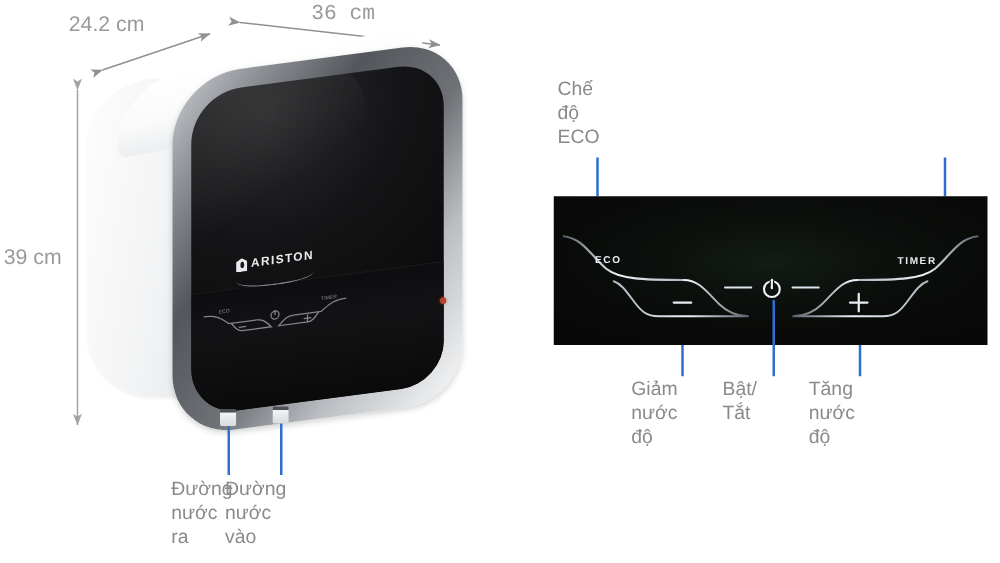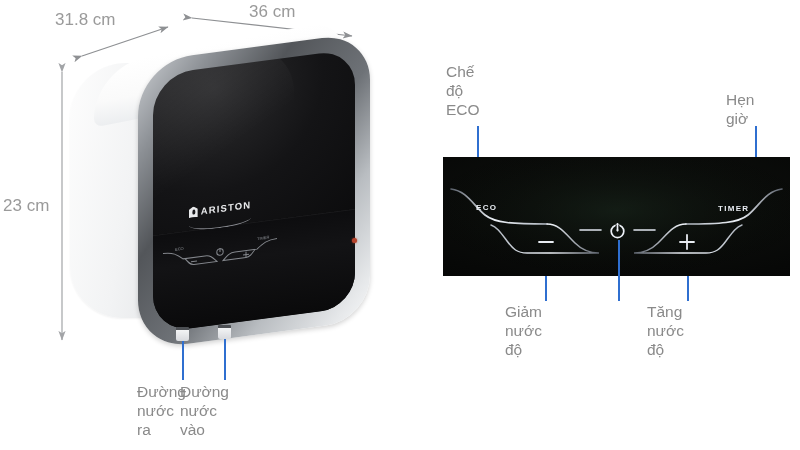--- a/index.html
+++ b/index.html
@@ -156,23 +156,23 @@
       </marker>
     </defs>
 
     <line x1="192" y1="18" x2="352" y2="36" stroke="#8e9093" stroke-width="1.2" marker-start="url(#ah)" marker-end="url(#ah)"></line>
 
     <line x1="82" y1="56" x2="168" y2="27" stroke="#8e9093" stroke-width="1.2" marker-start="url(#ah)" marker-end="url(#ah)"></line>
 
     <line x1="62" y1="72" x2="62" y2="340" stroke="#a2a4a7" stroke-width="1.2" marker-start="url(#ahs)" marker-end="url(#ahs)"></line>
   </svg>
 
-  <div class="dim" style="left:55px;top:10px;">31.8 cm</div>
-  <div class="dim" style="left:249px;top:2px;">36 cm</div>
-  <div class="dim" style="left:3px;top:196px;">23 cm</div>
+  <div class="dim" style="left:55px;top:10px;">24.2 cm</div>
+  <div class="dim" style="left:249px;top:2px;font-family:Liberation Mono, monospace;">36 cm</div>
+  <div class="dim" style="left:3px;top:196px;">39 cm</div>
 
   <div class="product">
     <div class="rim"></div>
     <div class="body-side"></div>
     <div class="body-top"></div>
     <div class="bezel"></div>
 
     <div class="glass">
       <div class="glass-sheen"></div>
       <div class="glass-split"></div>
@@ -214,22 +214,20 @@
   <div class="lbl" style="left:137px;top:382px;width:92px;">Đường
 nước
 ra</div>
   <div class="lbl" style="left:180px;top:382px;width:92px;">Đường
 nước
 vào</div>
 
   <div class="lbl" style="left:446px;top:62px;width:60px;">Chế
 độ
 ECO</div>
-  <div class="lbl" style="left:726px;top:90px;width:60px;">Hẹn
-giờ</div>
 
   <div class="leader v" style="left:477px;top:126px;height:31px;"></div>
   <div class="leader v" style="left:755px;top:126px;height:31px;"></div>
 
   <div class="panel">
     <div class="panel-inner">
       <svg width="347" height="119" viewBox="0 0 347 119">
         <defs>
           <linearGradient id="gl" x1="0" y1="0" x2="1" y2="0">
             <stop offset="0%" stop-color="#5b616b"></stop>
@@ -282,17 +280,19 @@
     </div>
   </div>
 
   <div class="leader v" style="left:545px;top:276px;height:25px;"></div>
   <div class="leader v" style="left:618px;top:240px;height:61px;"></div>
   <div class="leader v" style="left:687px;top:276px;height:25px;"></div>
 
   <div class="lbl" style="left:505px;top:302px;width:80px;">Giảm
 nước
 độ</div>
+  <div class="lbl" style="left:578px;top:302px;width:80px;">Bật/
+Tắt</div>
   <div class="lbl" style="left:647px;top:302px;width:80px;">Tăng
 nước
 độ</div>
 
 </div>
 
 </body></html>

